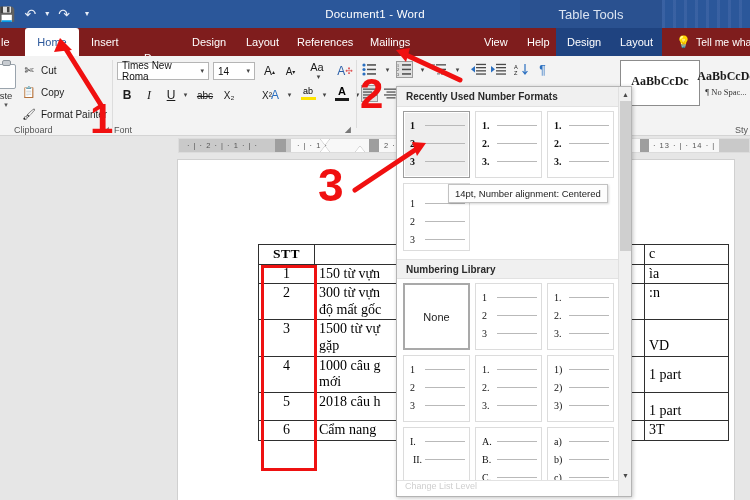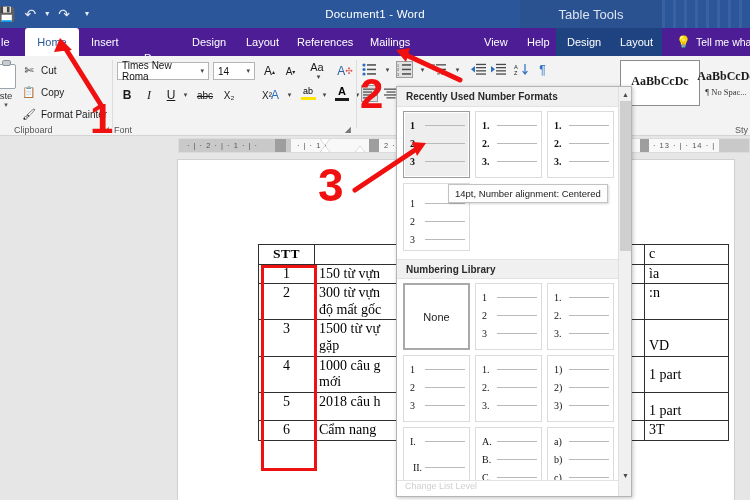--- a/index.html
+++ b/index.html
@@ -35,21 +35,21 @@
   .tt-stripes{
     position:absolute; right:0; top:0; width:88px; height:28px;
     background:
       repeating-linear-gradient(90deg,#3c63a4 0 3px,#2b579a 3px 11px);
     opacity:.85;
   }
 
   
   .tabstrip{
     position:absolute; left:0; top:28px; width:750px; height:28px;
-    background:#4c1d95;
+    background:#7f1d1d;
   }
   .tabstrip .tt-bg{
     position:absolute; left:556px; top:0; width:106px; height:28px;
     background:#1f4380;
   }
   .tab{
     position:absolute; top:0; height:28px;
     display:flex; align-items:center; justify-content:center;
     font-size:11px; color:#ffffff; padding:0 9px;
     white-space:nowrap;
@@ -717,21 +717,21 @@
           <span class="nd-num light">3)</span>
           <span class="nd-line"></span>
         </div>
     </div>
 
     <div class="nd-cell" style="left:6px;top:340px;">
       <div class="nd-row" style="top:8px;">
           <span class="nd-num light">I.</span>
           <span class="nd-line"></span>
         </div>
-      <div class="nd-row" style="top:34px;text-align:center;">
+      <div class="nd-row" style="top:26px;text-align:center;">
           <span class="nd-num light">II.</span>
           <span class="nd-line"></span>
         </div>
       <div class="nd-row" style="top:60px;text-align:center;">
           <span class="nd-num light">III.</span>
           <span class="nd-line"></span>
         </div>
     </div>
     <div class="nd-cell" style="left:78px;top:340px;">
       <div class="nd-row" style="top:8px;">

